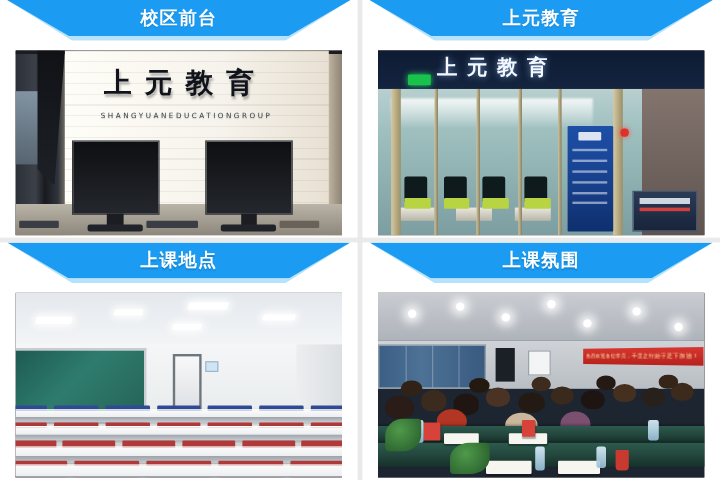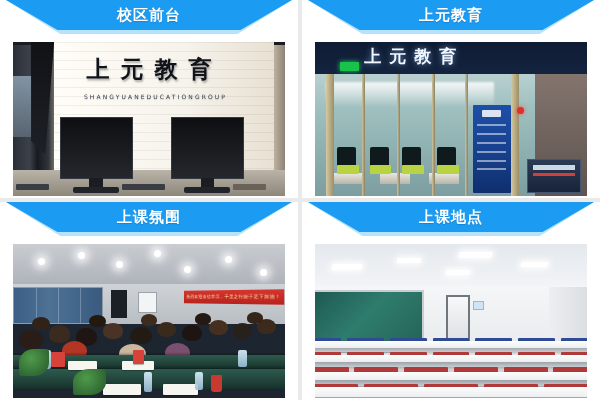--- a/index.html
+++ b/index.html
@@ -430,20 +430,91 @@
         </div>
 
         <div class="counter">
           <span class="cb"></span>
           <span class="cr"></span>
         </div>
 
         <div class="signband"></div>
         <div class="signtext">上元教育</div>
         <div class="exitsign"></div>
+      </div>
+
+    </div>
+  </div>
+
+  <div class="card">
+    <div class="banner-wrap">
+      <div class="banner-shadow"></div>
+      <div class="banner-main">
+        <span class="banner-title">上课地点</span>
+      </div>
+    </div>
+
+    <div class="photo" title="上课地点">
+      <div class="scene p3">
+        <div class="ceil"></div>
+        <div class="lamp" style="left:6%;top:13%;width:11%;height:4%"></div>
+        <div class="lamp" style="left:30%;top:9%;width:9%;height:3.4%"></div>
+        <div class="lamp" style="left:53%;top:5%;width:12%;height:4%"></div>
+        <div class="lamp" style="left:48%;top:17%;width:9%;height:3%"></div>
+        <div class="lamp" style="left:76%;top:12%;width:10%;height:3.4%"></div>
+
+        <div class="wallback"></div>
+        <div class="side"></div>
+
+        <div class="board">
+          <span class="tray"></span>
+        </div>
+
+        <div class="door"></div>
+        <div class="notice"></div>
+
+        <div class="floor3"></div>
+
+        <div class="chairs blue" style="bottom:33%;height:6%">
+          <span></span>
+            <span></span>
+            <span></span>
+            <span></span>
+            <span></span>
+            <span></span>
+            <span></span>
+        </div>
+        <div class="row" style="bottom:30%;height:7%"></div>
+        <div class="chairs" style="bottom:23%;height:7%">
+          <span></span>
+            <span></span>
+            <span></span>
+            <span></span>
+            <span></span>
+            <span></span>
+            <span></span>
+        </div>
+        <div class="row" style="bottom:20%;height:8%"></div>
+        <div class="chairs" style="bottom:12%;height:8%">
+          <span></span>
+            <span></span>
+            <span></span>
+            <span></span>
+            <span></span>
+            <span></span>
+        </div>
+        <div class="row" style="bottom:8%;height:9%"></div>
+        <div class="chairs" style="bottom:0%;height:9%">
+          <span></span>
+            <span></span>
+            <span></span>
+            <span></span>
+            <span></span>
+        </div>
+        <div class="row" style="bottom:-4%;height:11%"></div>
       </div>
 
     </div>
   </div>
 
   <div class="card">
     <div class="banner-wrap">
       <div class="banner-shadow"></div>
       <div class="banner-main">
         <span class="banner-title">上课氛围</span>
@@ -510,84 +581,13 @@
         <div class="bottle" style="left:83%;bottom:20%;width:3%;height:11%"></div>
         <div class="cup" style="left:73%;bottom:4%;width:4%;height:11%"></div>
 
         <div class="plant" style="left:2%;bottom:14%;width:11%;height:18%"></div>
         <div class="plant" style="left:22%;bottom:2%;width:12%;height:17%"></div>
       </div>
 
     </div>
   </div>
 
-  <div class="card">
-    <div class="banner-wrap">
-      <div class="banner-shadow"></div>
-      <div class="banner-main">
-        <span class="banner-title">上课地点</span>
-      </div>
-    </div>
-
-    <div class="photo" title="上课地点">
-      <div class="scene p3">
-        <div class="ceil"></div>
-        <div class="lamp" style="left:6%;top:13%;width:11%;height:4%"></div>
-        <div class="lamp" style="left:30%;top:9%;width:9%;height:3.4%"></div>
-        <div class="lamp" style="left:53%;top:5%;width:12%;height:4%"></div>
-        <div class="lamp" style="left:48%;top:17%;width:9%;height:3%"></div>
-        <div class="lamp" style="left:76%;top:12%;width:10%;height:3.4%"></div>
-
-        <div class="wallback"></div>
-        <div class="side"></div>
-
-        <div class="board">
-          <span class="tray"></span>
-        </div>
-
-        <div class="door"></div>
-        <div class="notice"></div>
-
-        <div class="floor3"></div>
-
-        <div class="chairs blue" style="bottom:33%;height:6%">
-          <span></span>
-            <span></span>
-            <span></span>
-            <span></span>
-            <span></span>
-            <span></span>
-            <span></span>
-        </div>
-        <div class="row" style="bottom:30%;height:7%"></div>
-        <div class="chairs" style="bottom:23%;height:7%">
-          <span></span>
-            <span></span>
-            <span></span>
-            <span></span>
-            <span></span>
-            <span></span>
-            <span></span>
-        </div>
-        <div class="row" style="bottom:20%;height:8%"></div>
-        <div class="chairs" style="bottom:12%;height:8%">
-          <span></span>
-            <span></span>
-            <span></span>
-            <span></span>
-            <span></span>
-            <span></span>
-        </div>
-        <div class="row" style="bottom:8%;height:9%"></div>
-        <div class="chairs" style="bottom:0%;height:9%">
-          <span></span>
-            <span></span>
-            <span></span>
-            <span></span>
-            <span></span>
-        </div>
-        <div class="row" style="bottom:-4%;height:11%"></div>
-      </div>
-
-    </div>
-  </div>
-
 </div>
 
 </body></html>

